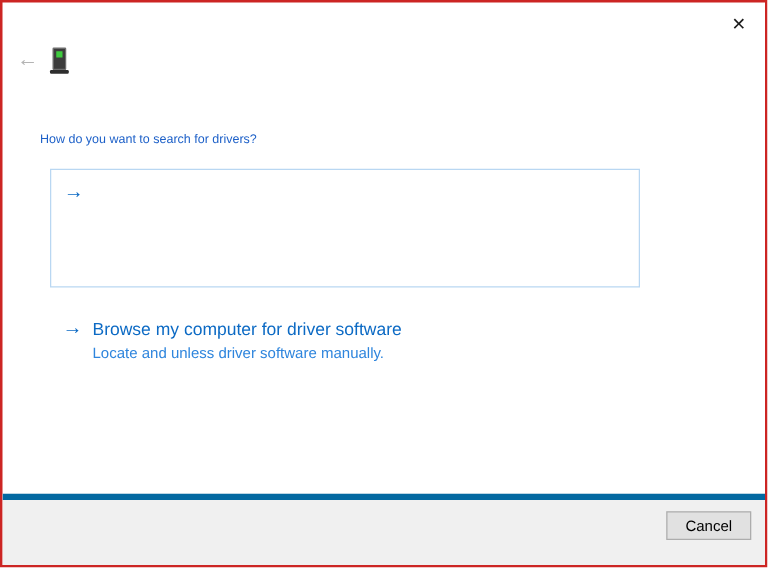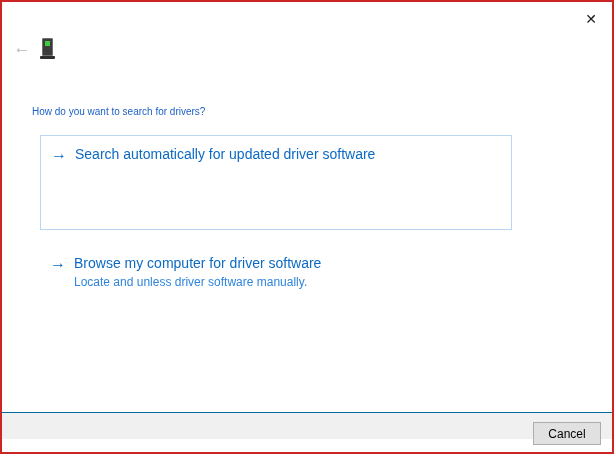--- a/index.html
+++ b/index.html
@@ -54,22 +54,22 @@
   }
   .option-2 { top: 243px; width: 472px; padding: 8px 10px; }
 
   .option-inner { display: flex; align-items: flex-start; }
   .option-arrow { color: #0c6ac4; font-size: 16px; line-height: 20px; width: 24px; flex: 0 0 24px; }
   .option-text { flex: 1; }
   .option-title { font-size: 14px; color: #0c6ac4; line-height: 20px; }
   .option-desc { font-size: 12px; color: #2e85dd; line-height: 16px; margin-top: 1px; max-width: 430px; }
 
   .footer {
-    position: absolute; left: 0; right: 0; bottom: 13px; height: 27px;
-    background: #f0f0f0; border-top: 1px solid #0369a1;
+    position: absolute; left: 0; right: 0; bottom: 0; height: 57px;
+    background: #f0f0f0; border-top: 5px solid #0369a1;
   }
   .cancel-btn {
     position: absolute; right: 11px; top: 9px;
     width: 68px; height: 23px;
     background: #e1e1e1; border: 1px solid #adadad;
     font-size: 12px; color: #000000;
     display: flex; align-items: center; justify-content: center;
     font-family: "Liberation Sans", "DejaVu Sans", sans-serif;
     cursor: pointer;
   }
@@ -89,21 +89,20 @@
       <span class="base"></span>
     </span>
   </div>
 
   <div class="main-heading">How do you want to search for drivers?</div>
 
   <div class="option option-1">
     <div class="option-inner">
       <span class="option-arrow">→</span>
       <span class="option-text">
-        <div class="option-title">Search automatically for updated driver software</div>
       </span>
     </div>
   </div>
 
   <div class="option option-2">
     <div class="option-inner">
       <span class="option-arrow">→</span>
       <span class="option-text">
         <div class="option-title">Browse my computer for driver software</div>
         <div class="option-desc">Locate and unless driver software manually.</div>

